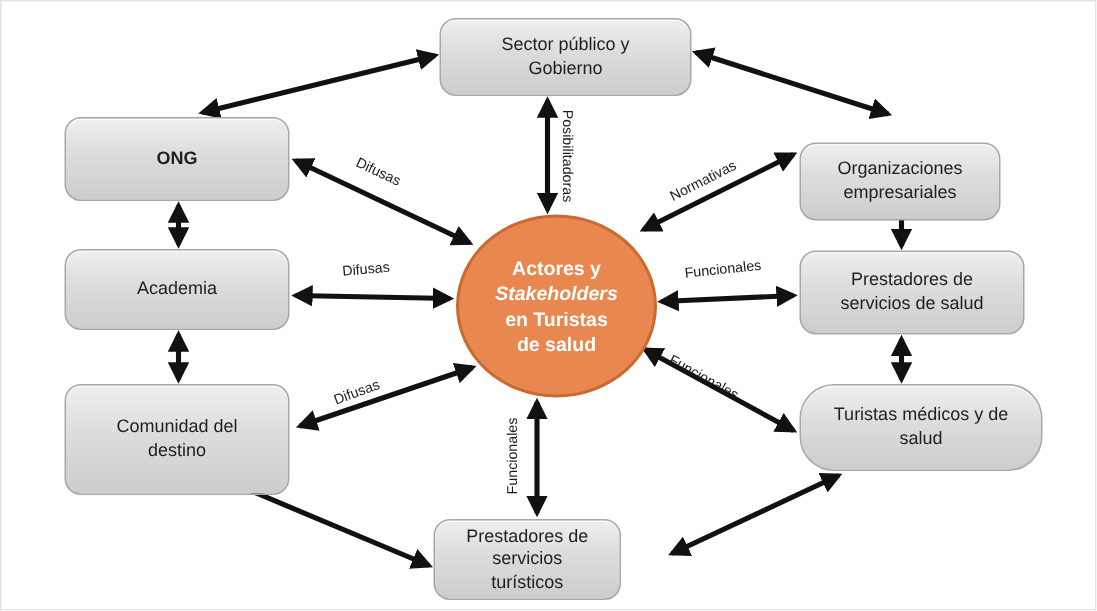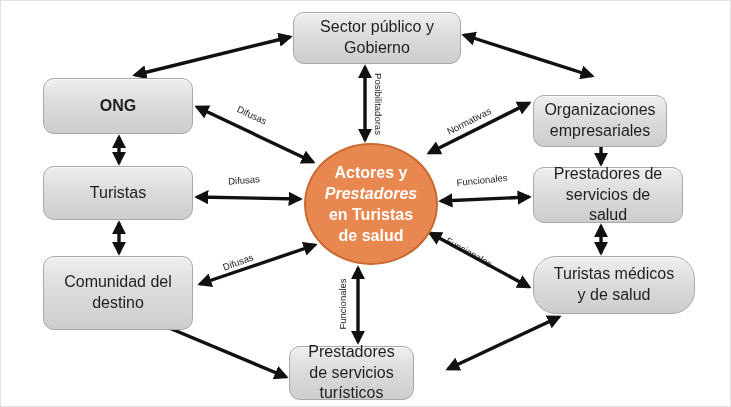--- a/index.html
+++ b/index.html
@@ -18,21 +18,21 @@
     position: absolute;
     z-index: 2;
     display: flex;
     align-items: center;
     justify-content: center;
     text-align: center;
     background: linear-gradient(#efefef 0%, #dcdcdc 45%, #cdcdcd 100%);
     border: 1px solid #a8a8a8;
     border-radius: 11px;
     color: #1f1f1f;
-    font-size: 16px;
+    font-size: 12px;
     line-height: 1.3;
     padding: 4px 14px;
     box-shadow: inset 0 1px 0 rgba(255,255,255,.7);
   }
   .n1 { left: 292px; top: 11px;  width: 168px; height: 52px; }
   .n2 { left: 42px;  top: 77px;  width: 150px; height: 56px; font-weight: bold; }
   .n3 { left: 42px;  top: 165px; width: 150px; height: 54px; }
   .n4 { left: 42px;  top: 255px; width: 150px; height: 74px; }
   .n5 { left: 288px; top: 345px; width: 125px; height: 54px; }
   .n6 { left: 532px; top: 94px;  width: 134px; height: 52px; }
@@ -41,21 +41,21 @@
   .center-ellipse {
     position: absolute;
     z-index: 3;
     left: 303px; top: 142px;
     width: 134px; height: 122px;
     border-radius: 50%;
     background: #e8874f;
     border: 2px solid #c96a2f;
     color: #ffffff;
     font-weight: bold;
-    font-size: 16px;
+    font-size: 13px;
     line-height: 1.32;
     display: flex;
     flex-direction: column;
     align-items: center;
     justify-content: center;
     text-align: center;
   }
   .center-ellipse .it { font-style: italic; }
   .elabel {
     position: absolute;
@@ -107,41 +107,41 @@
     </g>
   </svg>
 
   <div class="node n1">
     <span>Sector público y Gobierno</span>
   </div>
   <div class="node n2">
     <span>ONG</span>
   </div>
   <div class="node n3">
-    <span>Turistas</span>
+    <span>Academia</span>
   </div>
   <div class="node n4">
     <span>Comunidad del destino</span>
   </div>
   <div class="node n5">
     <span>Prestadores de servicios turísticos</span>
   </div>
   <div class="node n6">
     <span>Organizaciones empresariales</span>
   </div>
   <div class="node n7">
     <span>Prestadores de servicios de salud</span>
   </div>
   <div class="node n8">
     <span>Turistas médicos y de salud</span>
   </div>
 
   <div class="center-ellipse">
     <div>Actores y</div>
-    <div class="it">Prestadores</div>
+    <div class="it">Stakeholders</div>
     <div>en Turistas</div>
     <div>de salud</div>
   </div>
 
   <span class="elabel l0">Posibilitadoras</span>
   <span class="elabel l1">Difusas</span>
   <span class="elabel l2">Difusas</span>
   <span class="elabel l3">Difusas</span>
   <span class="elabel l4">Normativas</span>
   <span class="elabel l5">Funcionales</span>

